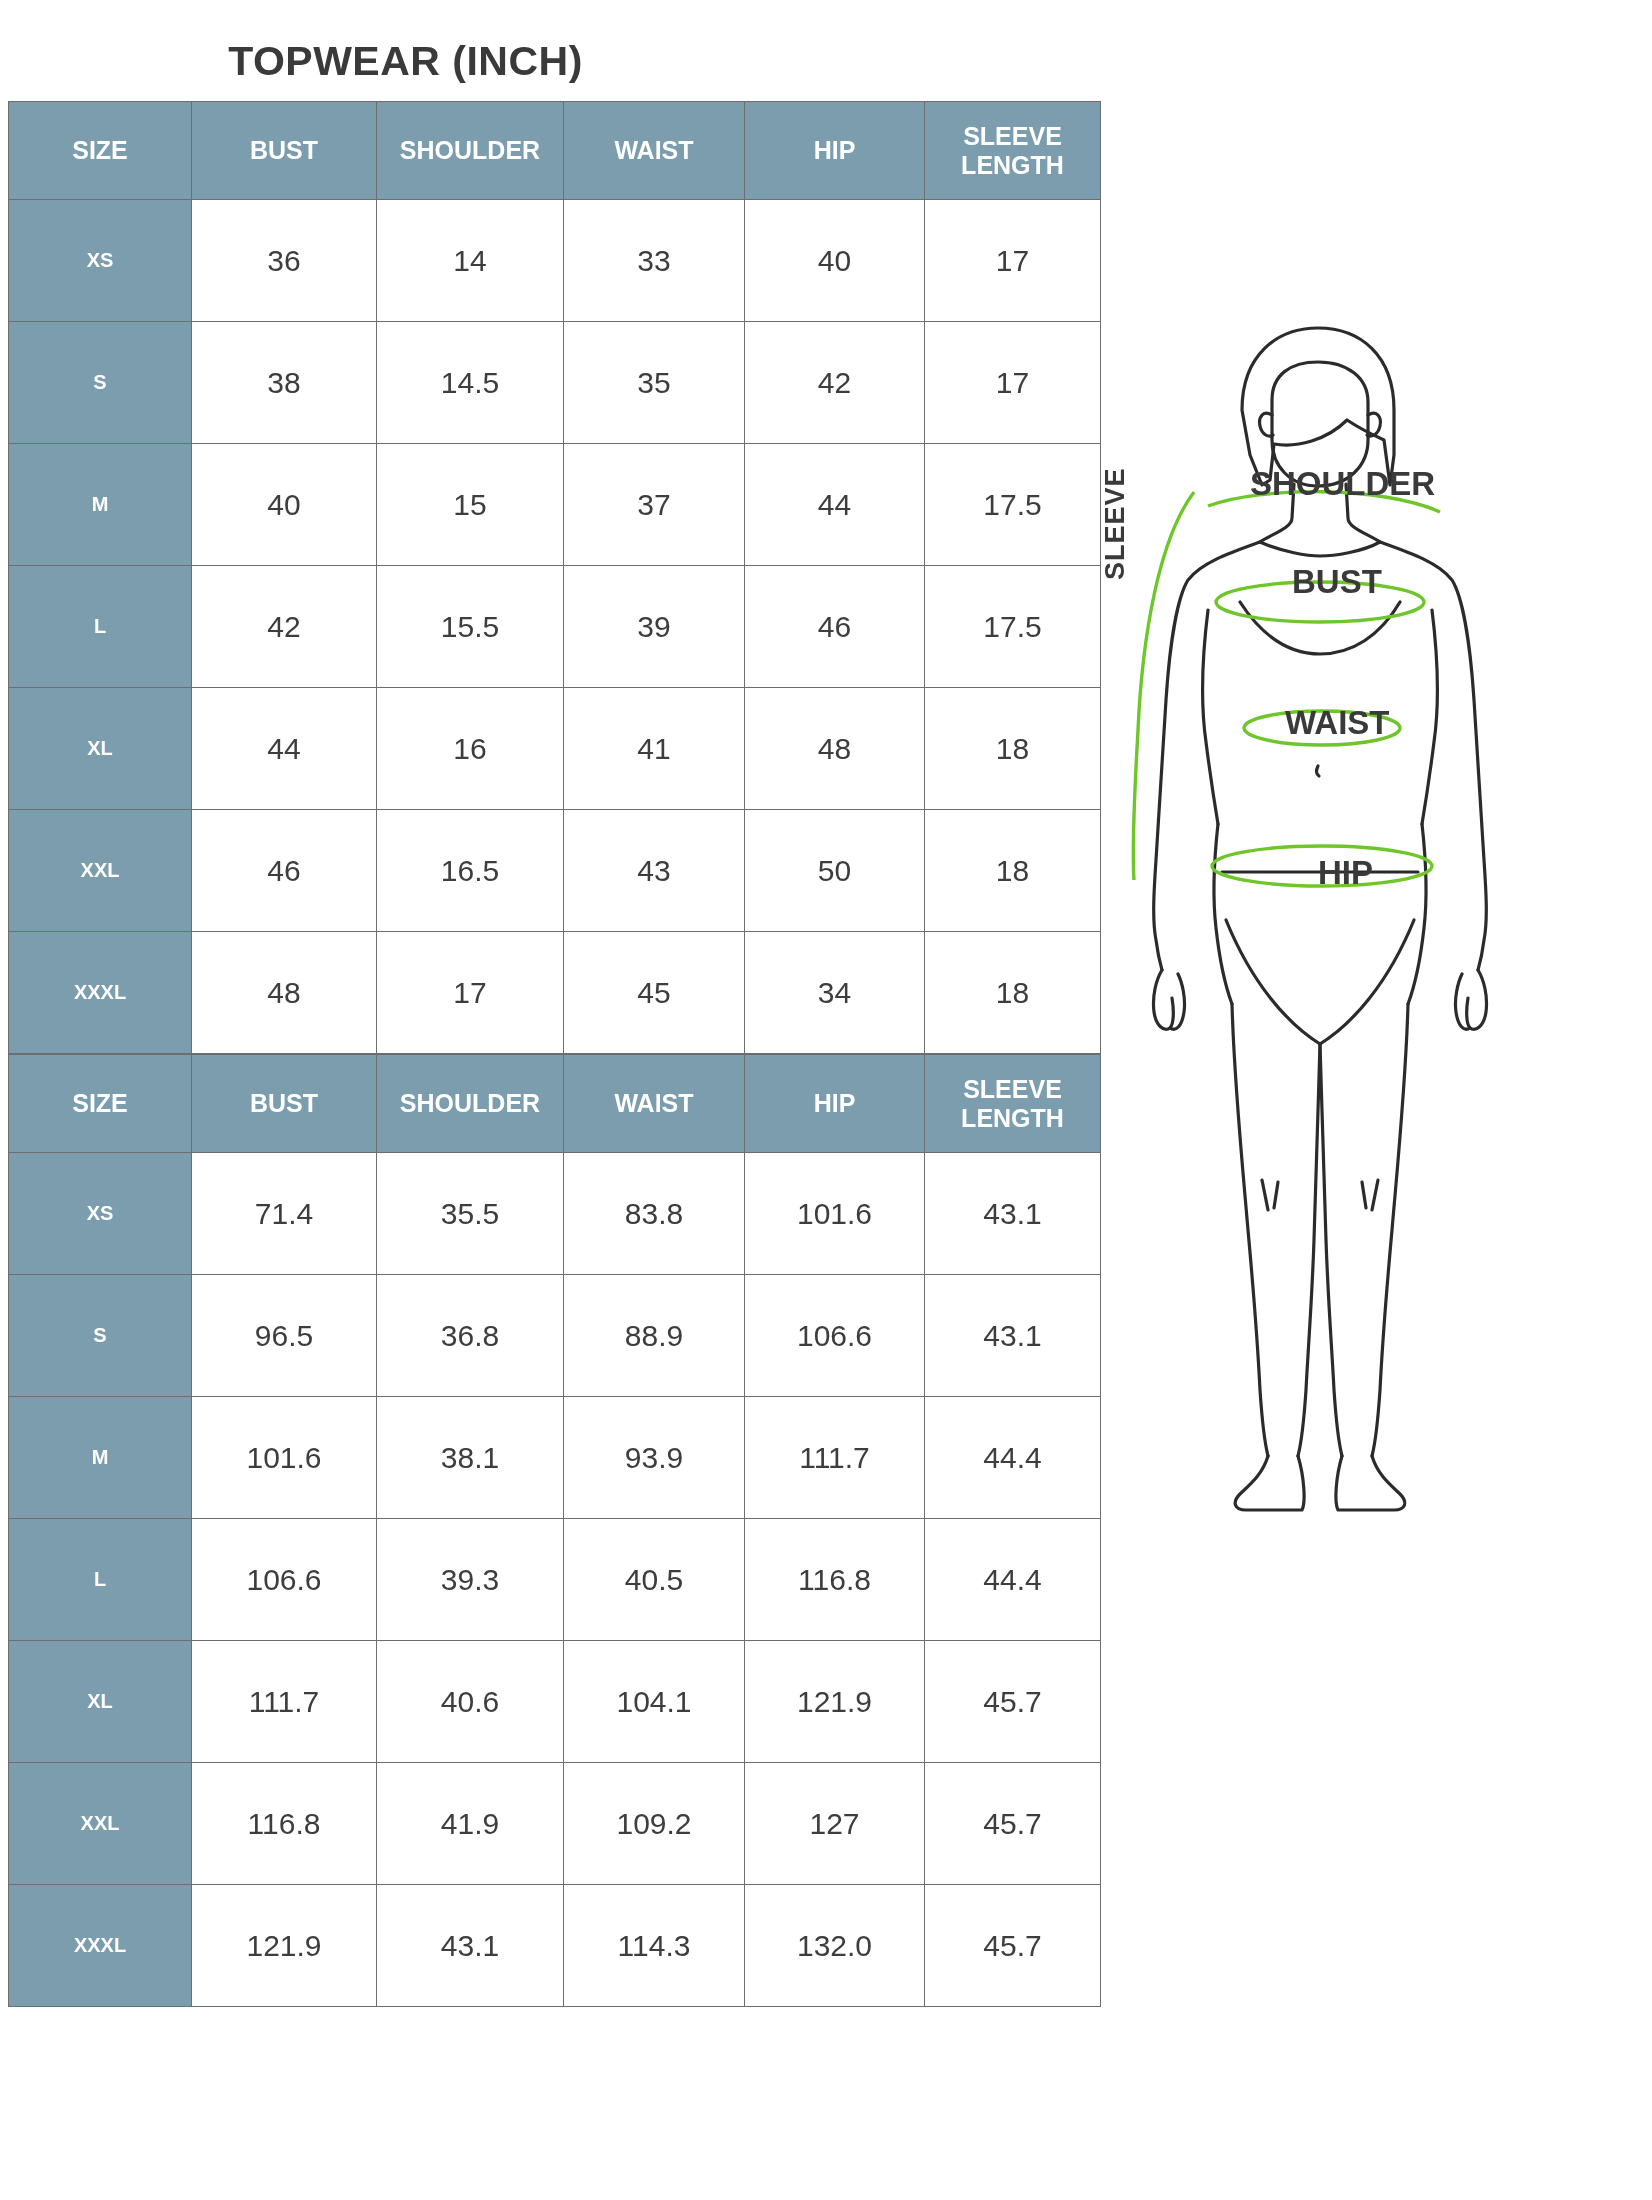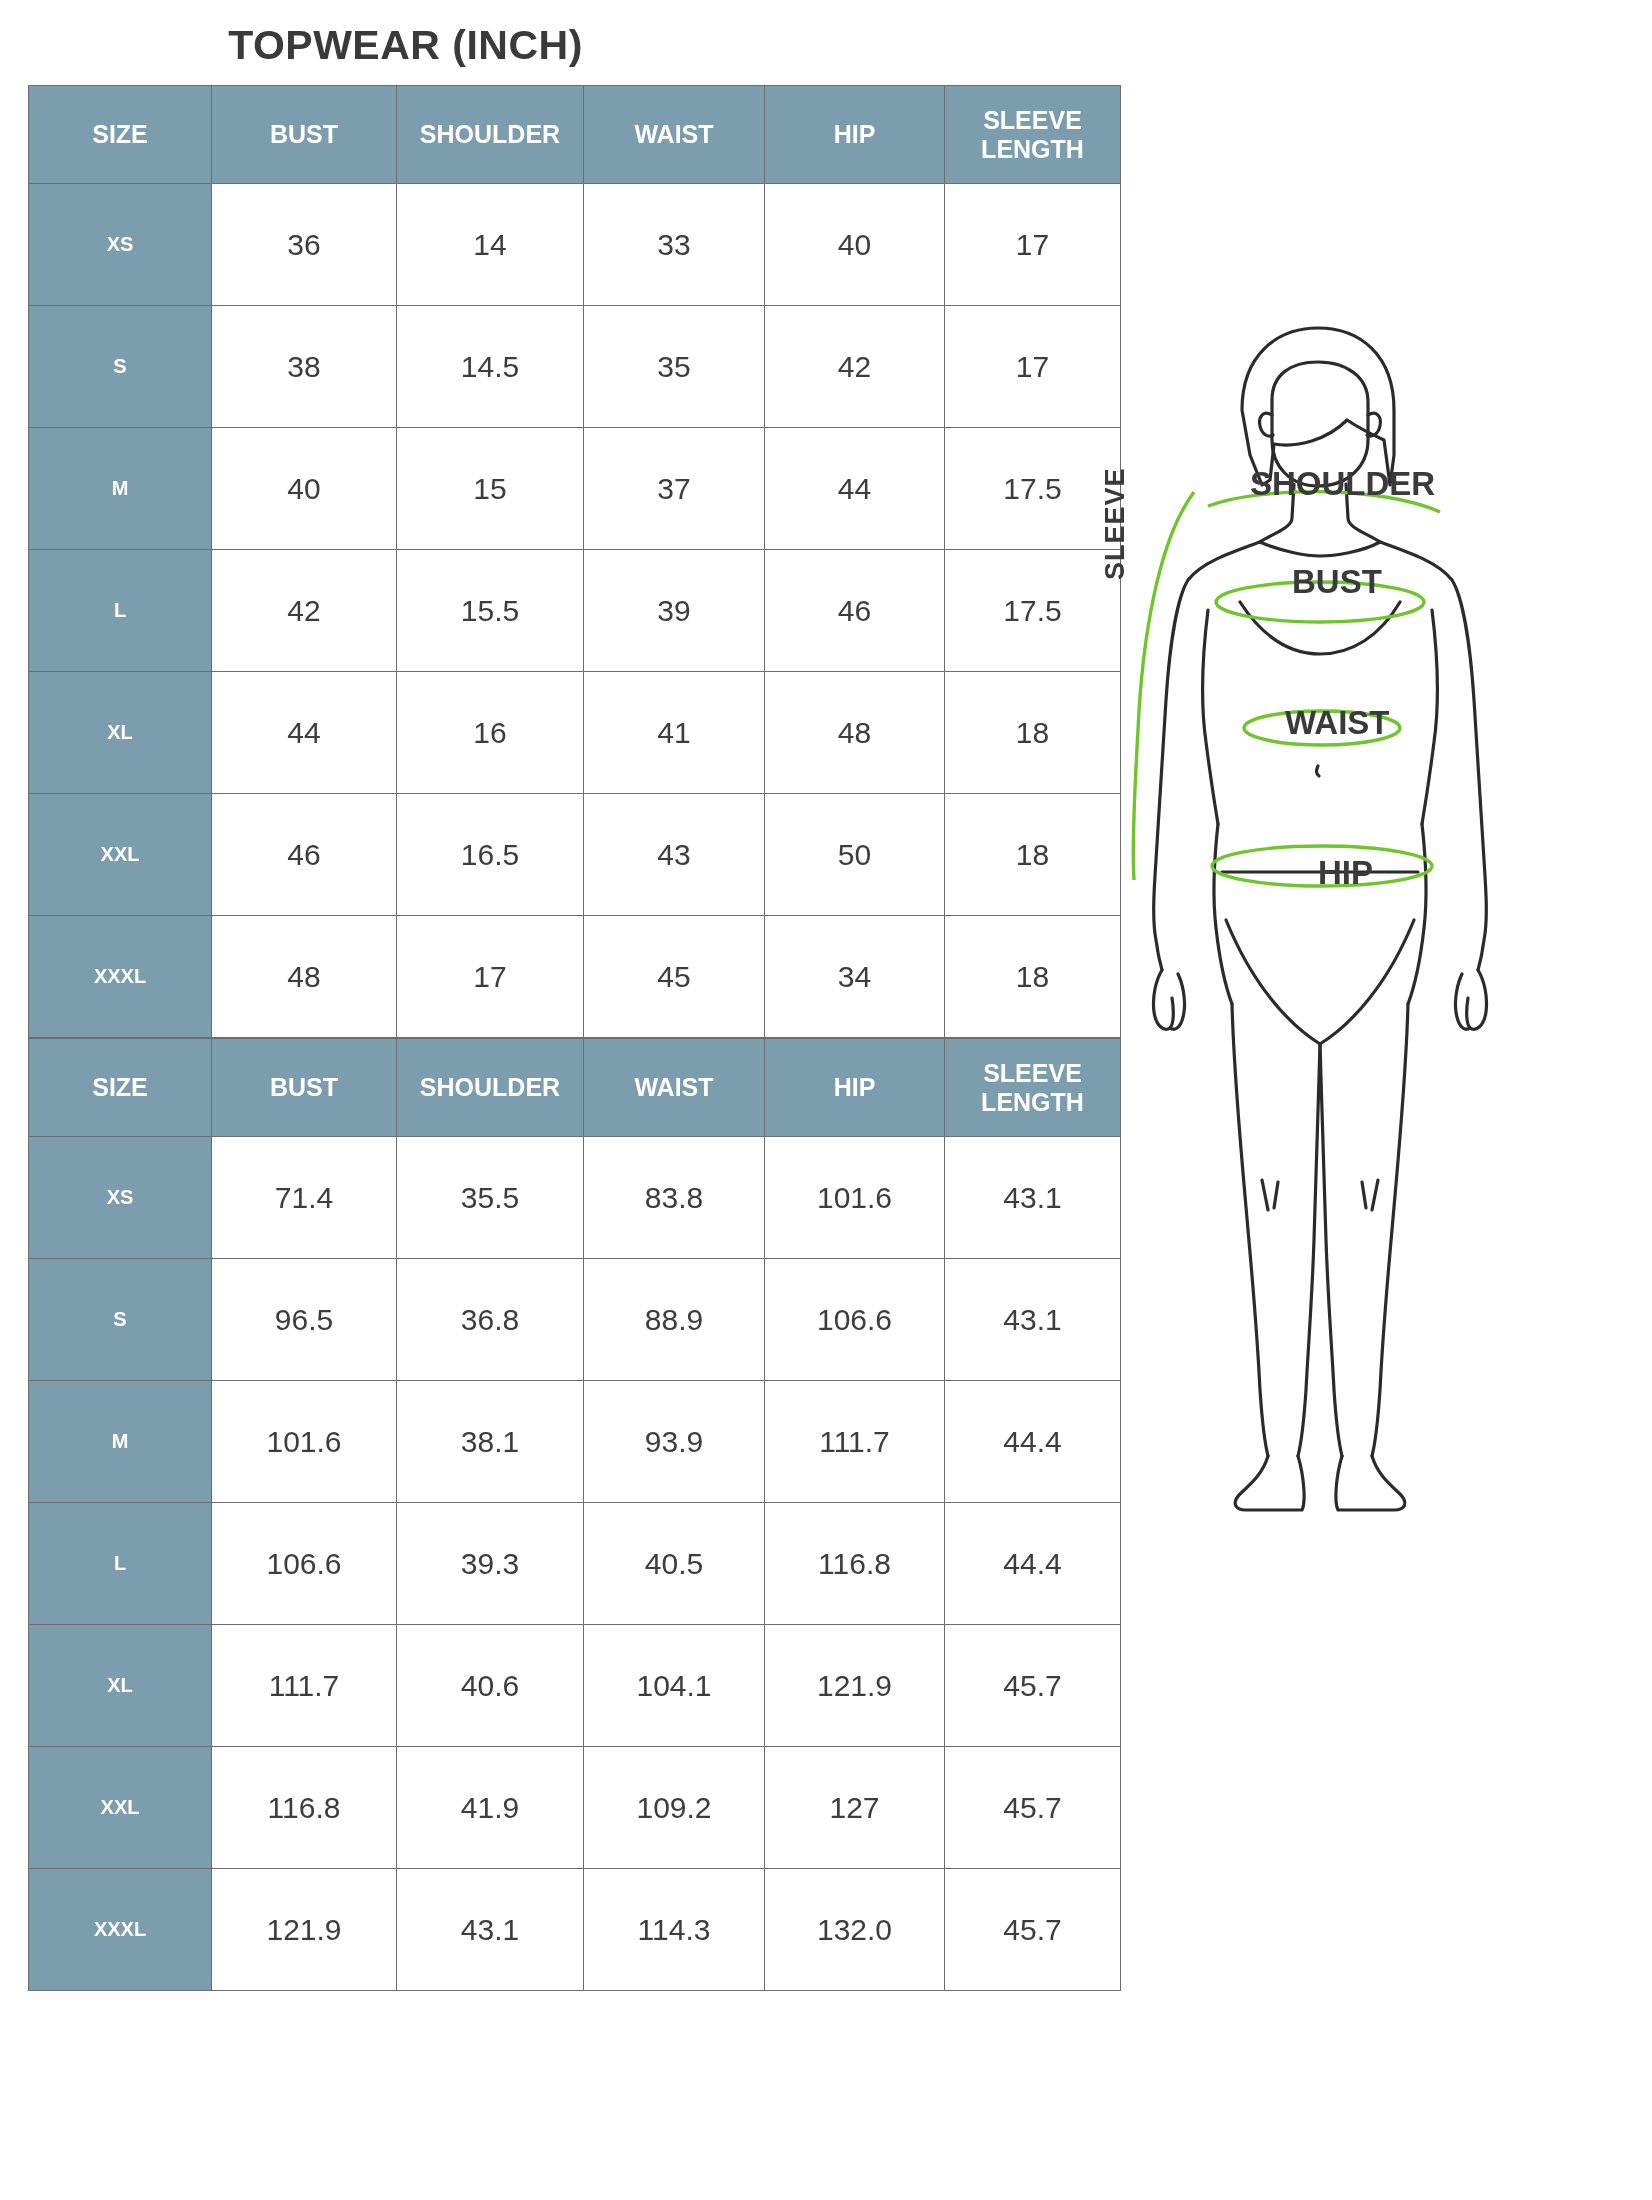--- a/index.html
+++ b/index.html
@@ -20,28 +20,27 @@
     left: 8px;
     top: 0;
     width: 1095px;
   }
   .table-title {
     text-align: center;
     font-size: 41px;
     font-weight: bold;
     color: #3a3a3a;
     letter-spacing: 0.5px;
-    margin: 22px 0 16px 0;
+    margin: 38px 0 16px 0;
     padding-right: 300px;
   }
   table.size-table {
     border-collapse: collapse;
     width: 1092px;
     table-layout: fixed;
-    margin-left: 20px;
   }
   table.size-table th, table.size-table td {
     border: 1px solid #6d6d6d;
     text-align: center;
     vertical-align: middle;
   }
   table.size-table th {
     background: #7b9dae;
     color: #ffffff;
     font-size: 25px;

